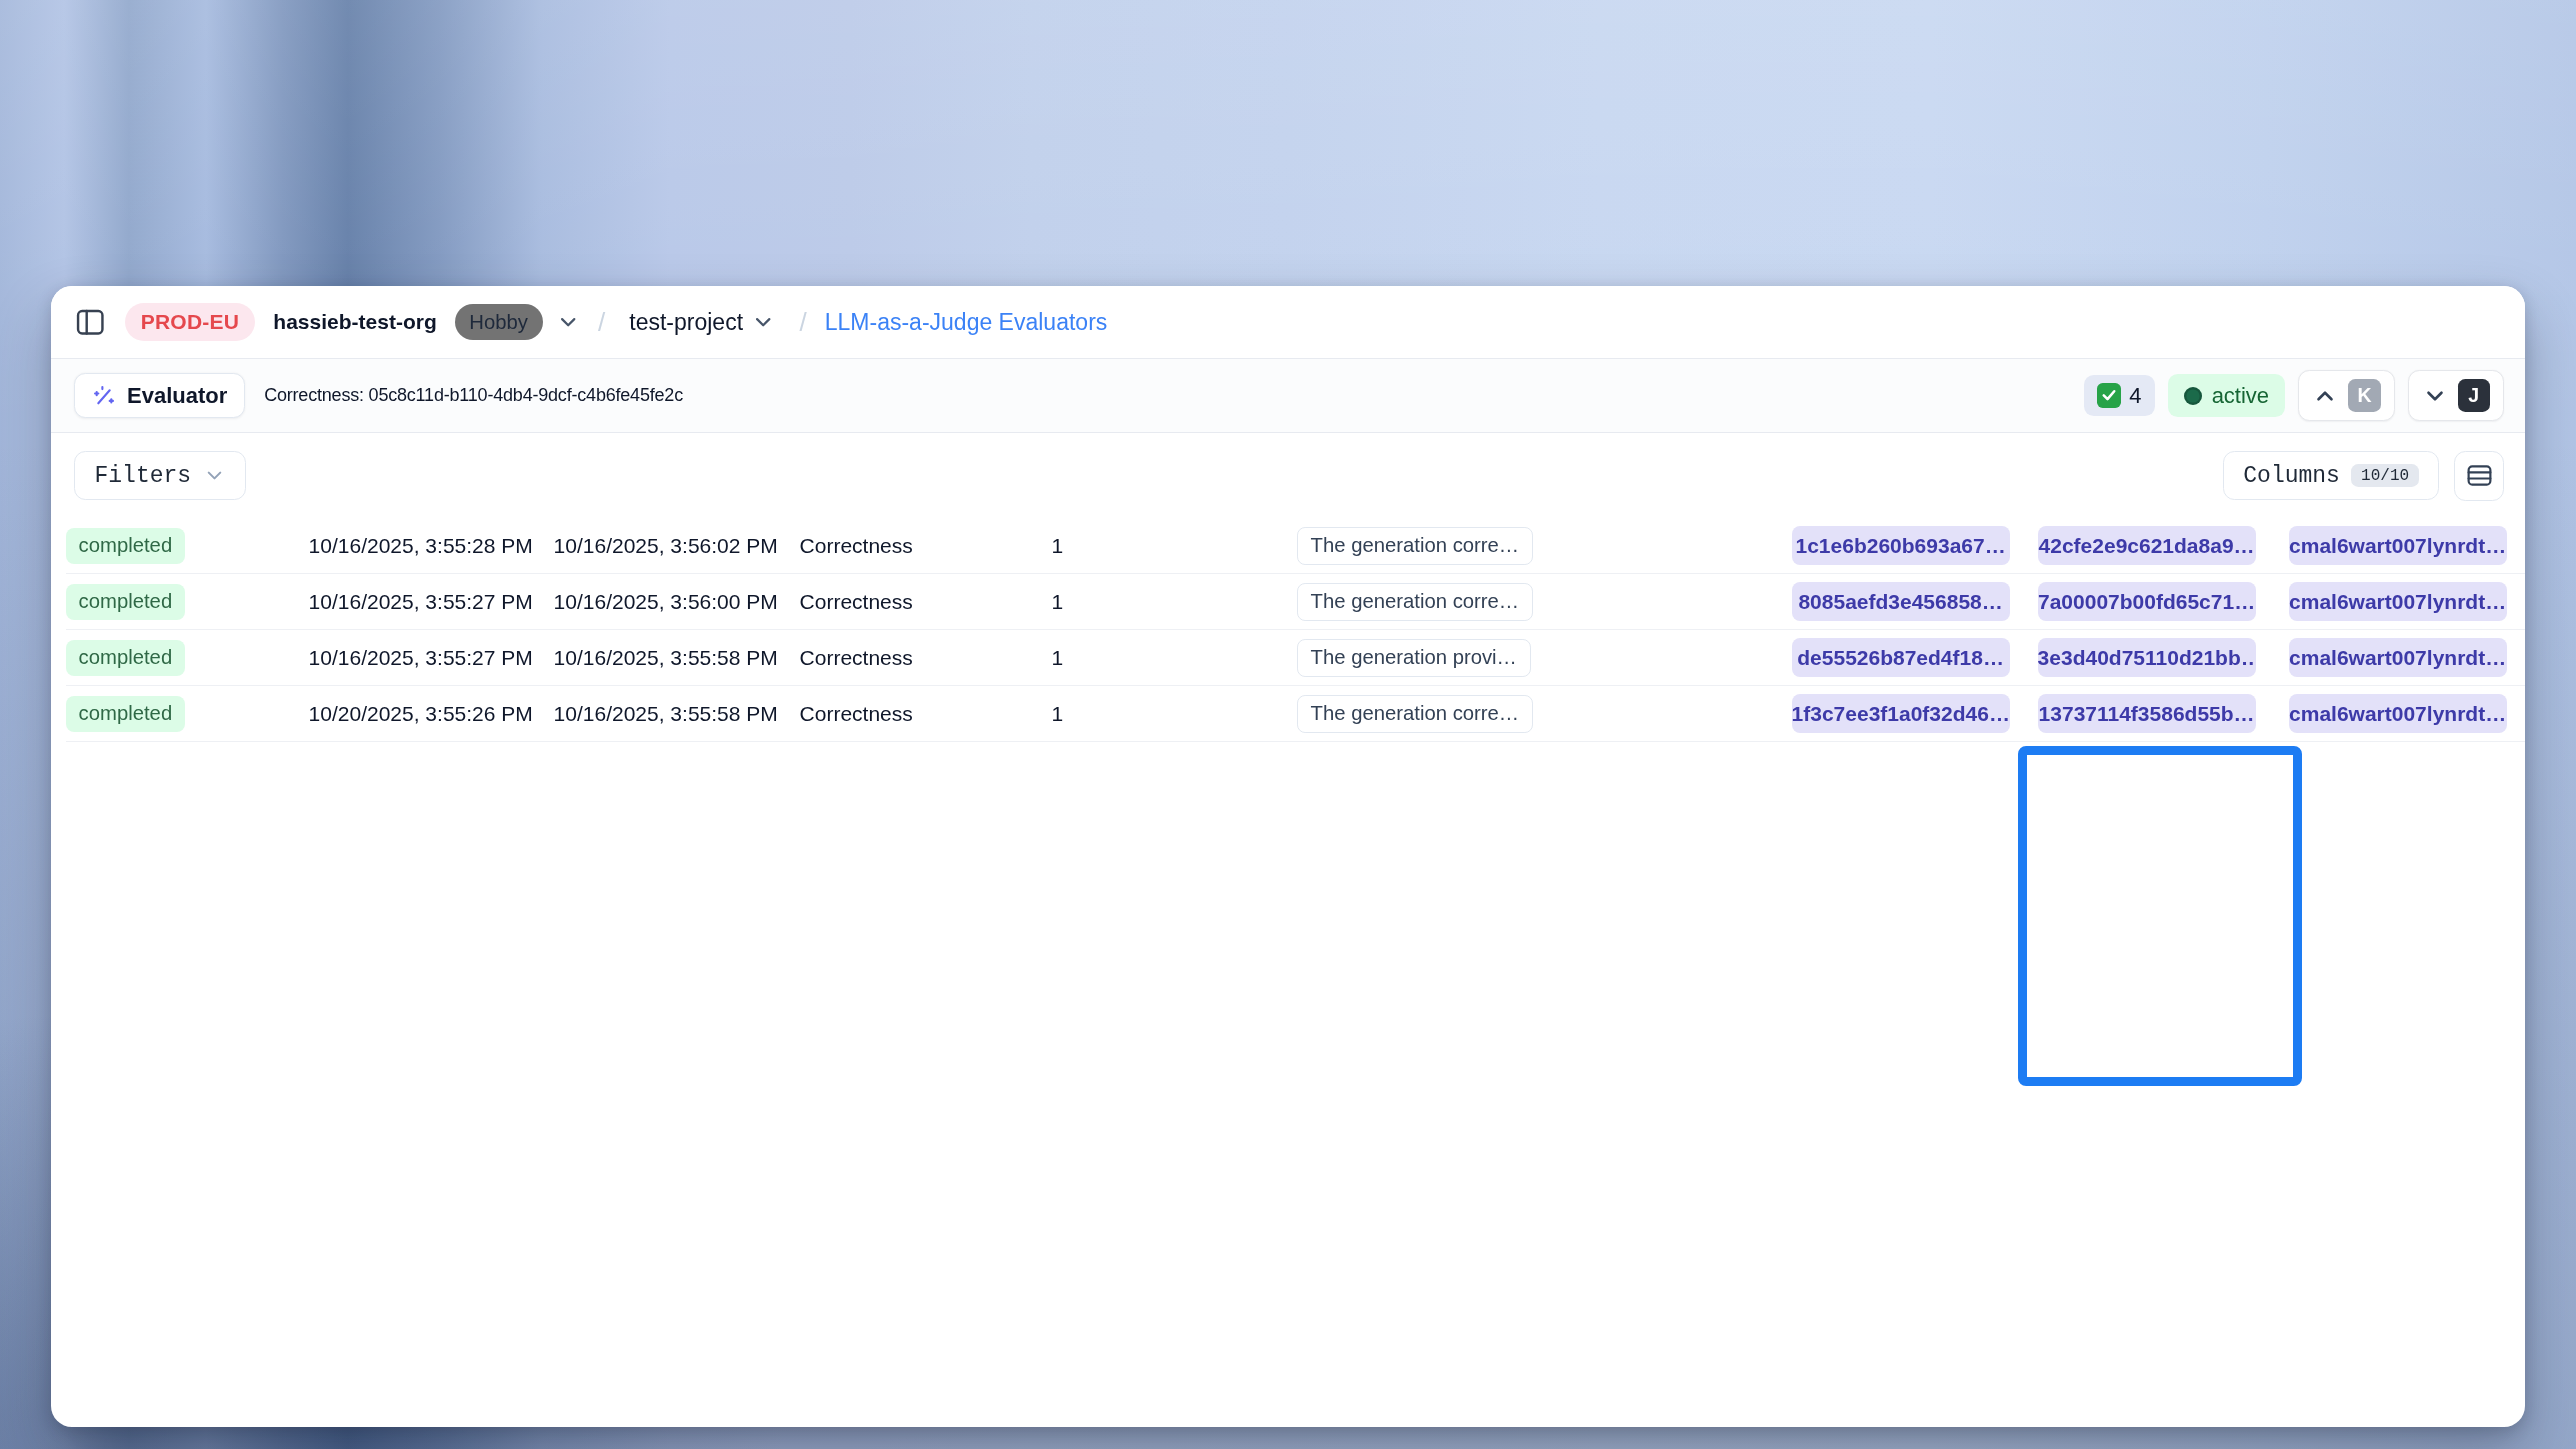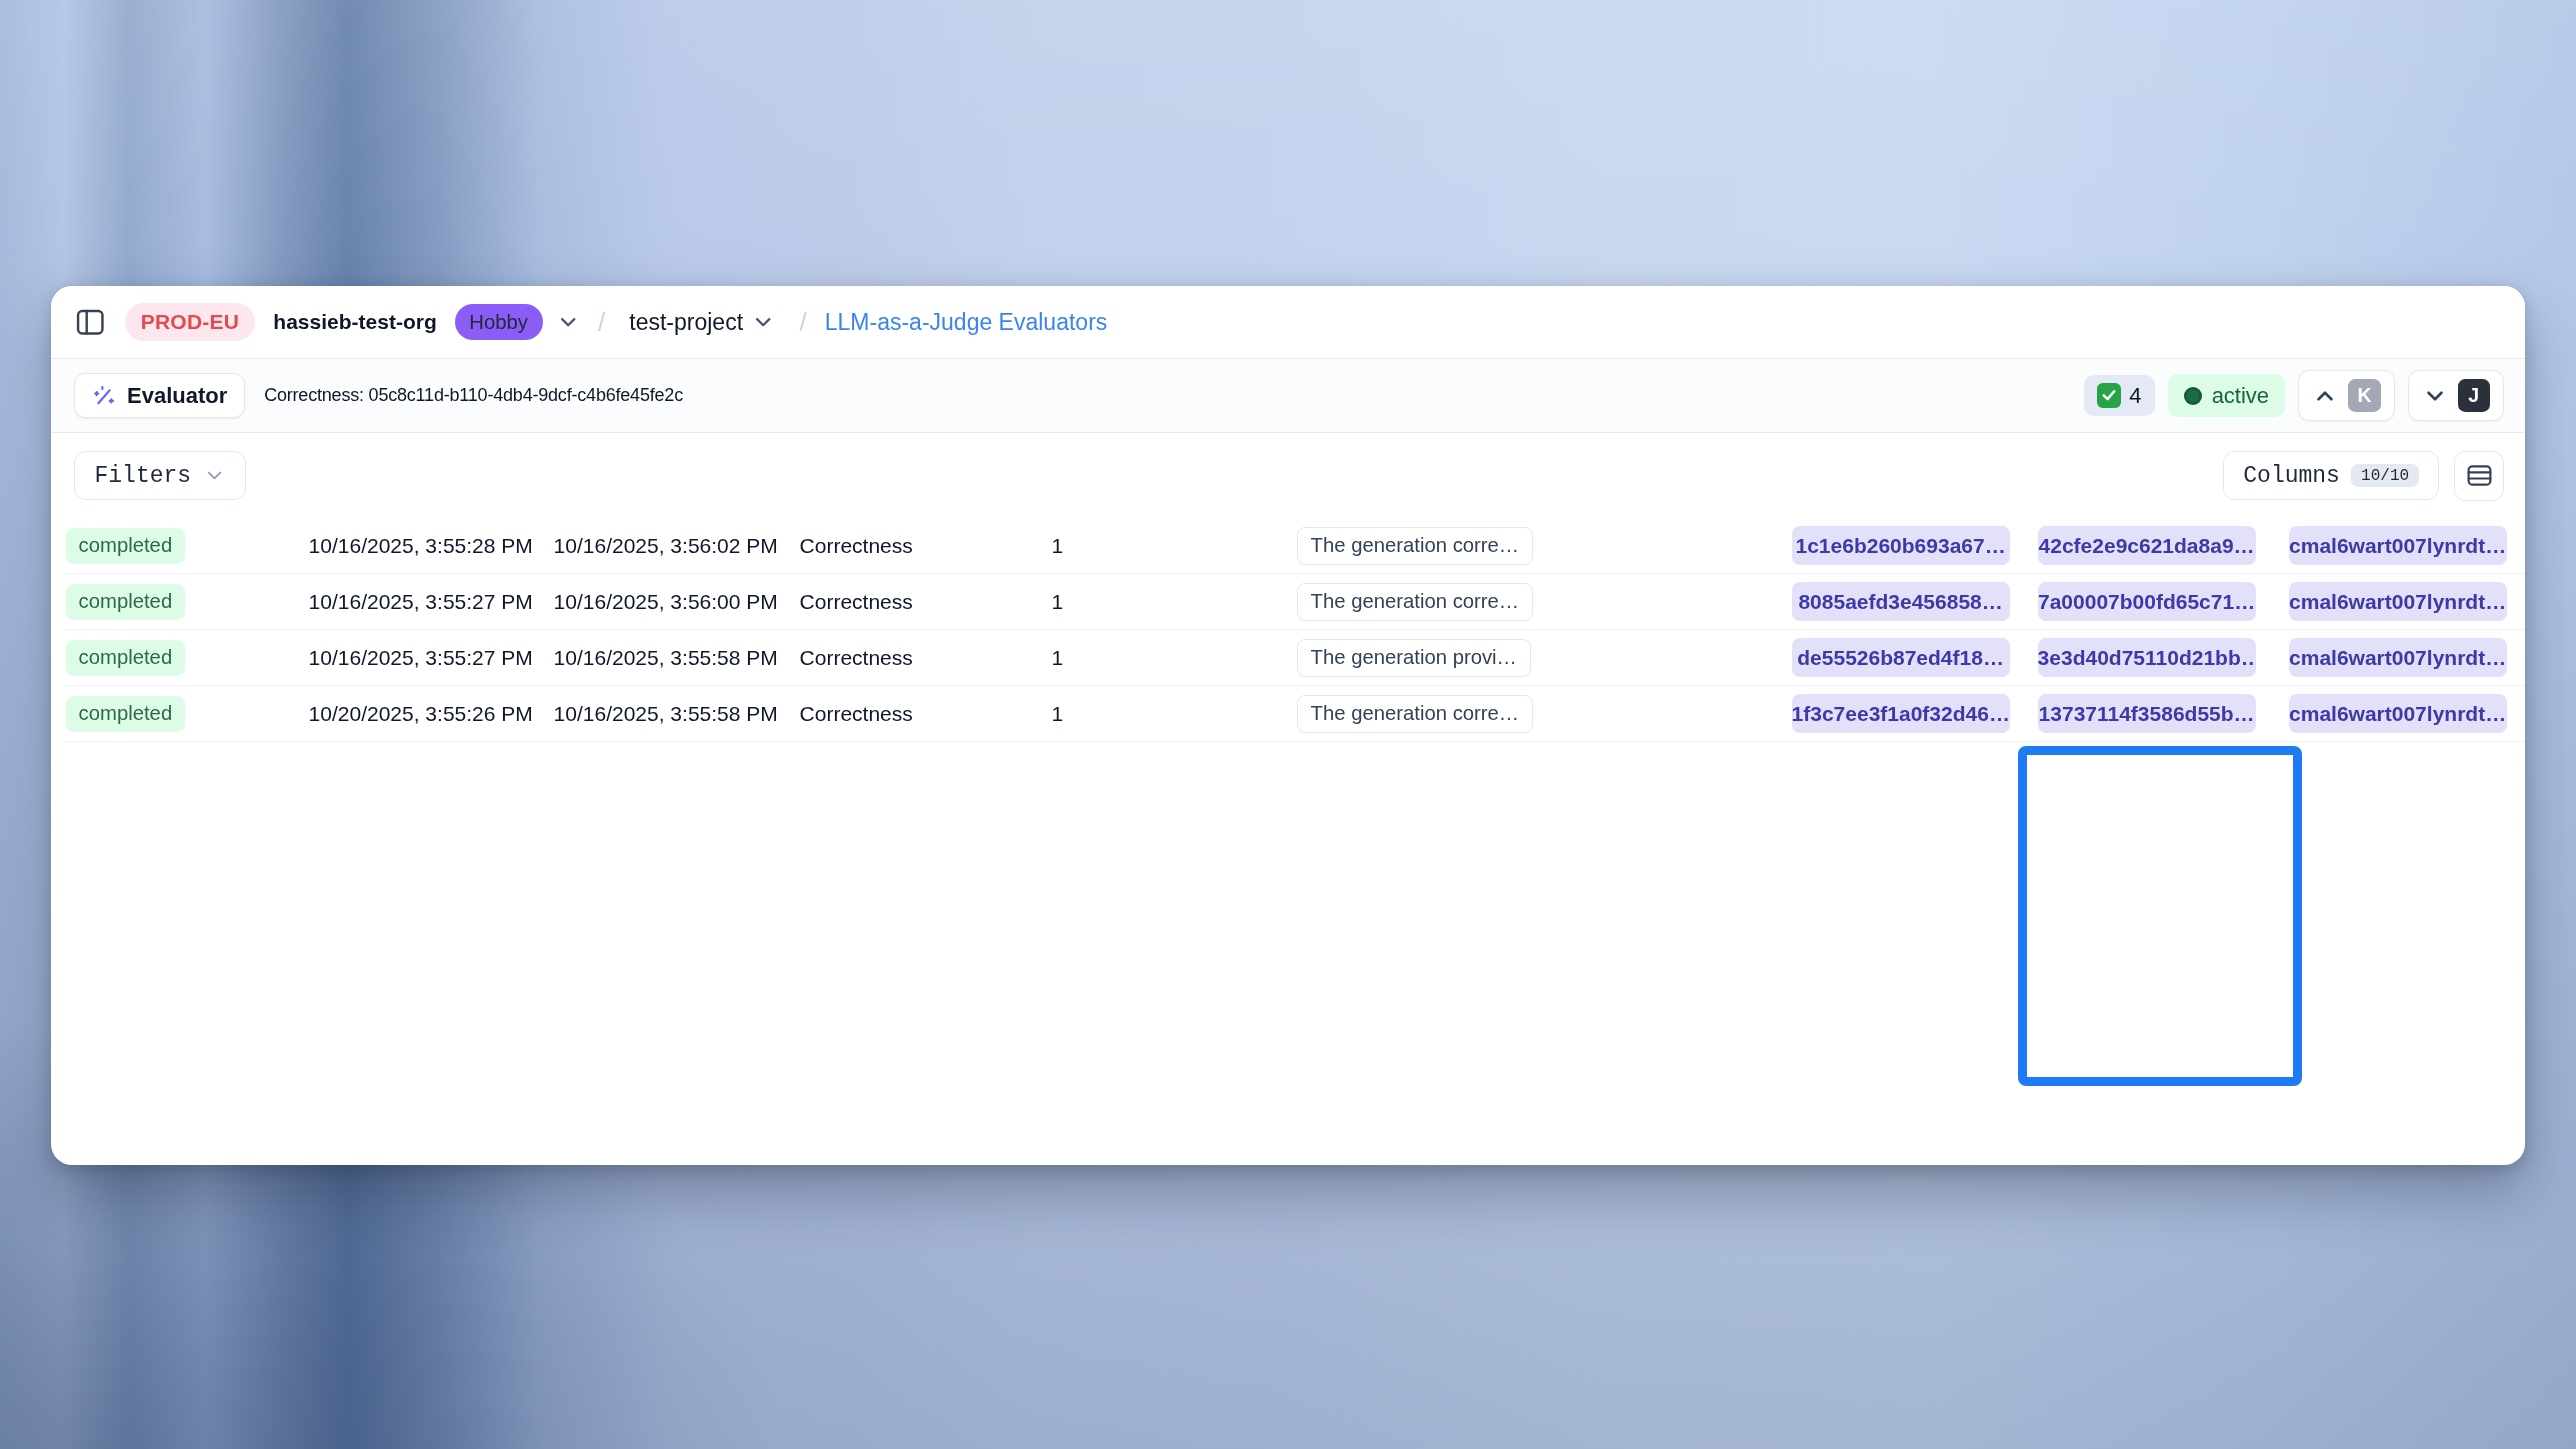--- a/index.html
+++ b/index.html
@@ -8,38 +8,38 @@
     font-family:"Liberation Sans",sans-serif;
     background:
       linear-gradient(180deg, rgba(255,255,255,0.10) 0%, rgba(255,255,255,0) 30%, rgba(25,45,85,0.20) 100%),
       radial-gradient(1138px 731px at 4% 100%, rgba(30,52,92,0.30), rgba(30,52,92,0) 60%),
       linear-gradient(90deg,
         #a2b6da 0%, #b0c2e4 2.5%, #8fa6cb 5%, #a4b9de 8%, #7d95bd 11%,
         #637ea8 13.5%, #7f97bf 17%, #a6bade 21%, #b7c7e8 26%, #bac9e8 33%,
         #bfcfeb 40%, #c1d1ed 50%, #c6d6f0 62%, #c7d7f1 75%, #bed0ed 88%, #b2c5e6 100%);
   }
   .window{
-    position:absolute;left:51px;top:286px;width:2474px;height:879px;
+    position:absolute;left:51px;top:286px;width:2474px;height:1141px;
     background:#ffffff;border-radius:21px;
     box-shadow:0 28px 57px rgba(15,23,42,0.30), 0 4.9px 14.6px rgba(15,23,42,0.18);
     display:flex;flex-direction:column;overflow:hidden;
   }
   
   .crumb-bar{
     height:72px;flex:0 0 72px;display:flex;align-items:center;gap:18px;
     padding:0 23px;border-bottom:1.6px solid #e7eaf0;background:#fff;
   }
   .icon-btn{display:flex;align-items:center;justify-content:center;background:none;border:none;padding:0;cursor:pointer;}
   .env-badge{
     background:#fce7ee;color:#e5484d;font-size:21px;font-weight:600;
     padding:7.3px 16.3px;border-radius:812px;letter-spacing:0.2px;
   }
   .crumb-org{font-size:21px;font-weight:600;color:#0f172a;}
   .plan-badge{
-    background:#8b5cf6;color:#1e293b;font-size:20.3px;font-weight:500;
+    background:#737373;color:#1e293b;font-size:20.3px;font-weight:500;
     padding:6.5px 14.6px;border-radius:812px;
   }
   .crumb-chev{display:flex;align-items:center;margin-left:-4.9px;}
   .slash{color:#cbd5e1;font-size:26px;font-weight:300;}
   .crumb-project{font-size:23px;font-weight:400;color:#0f172a;display:flex;align-items:center;gap:8.1px;background:none;border:none;cursor:pointer;font-family:inherit;}
   .crumb-section{font-size:23px;color:#3b82f6;font-weight:400;}
   
   .title-bar{
     height:73px;flex:0 0 73px;display:flex;align-items:center;gap:19.5px;
     padding:0 21px 0 23px;border-bottom:1.6px solid #e7eaf0;background:#fbfcfd;

